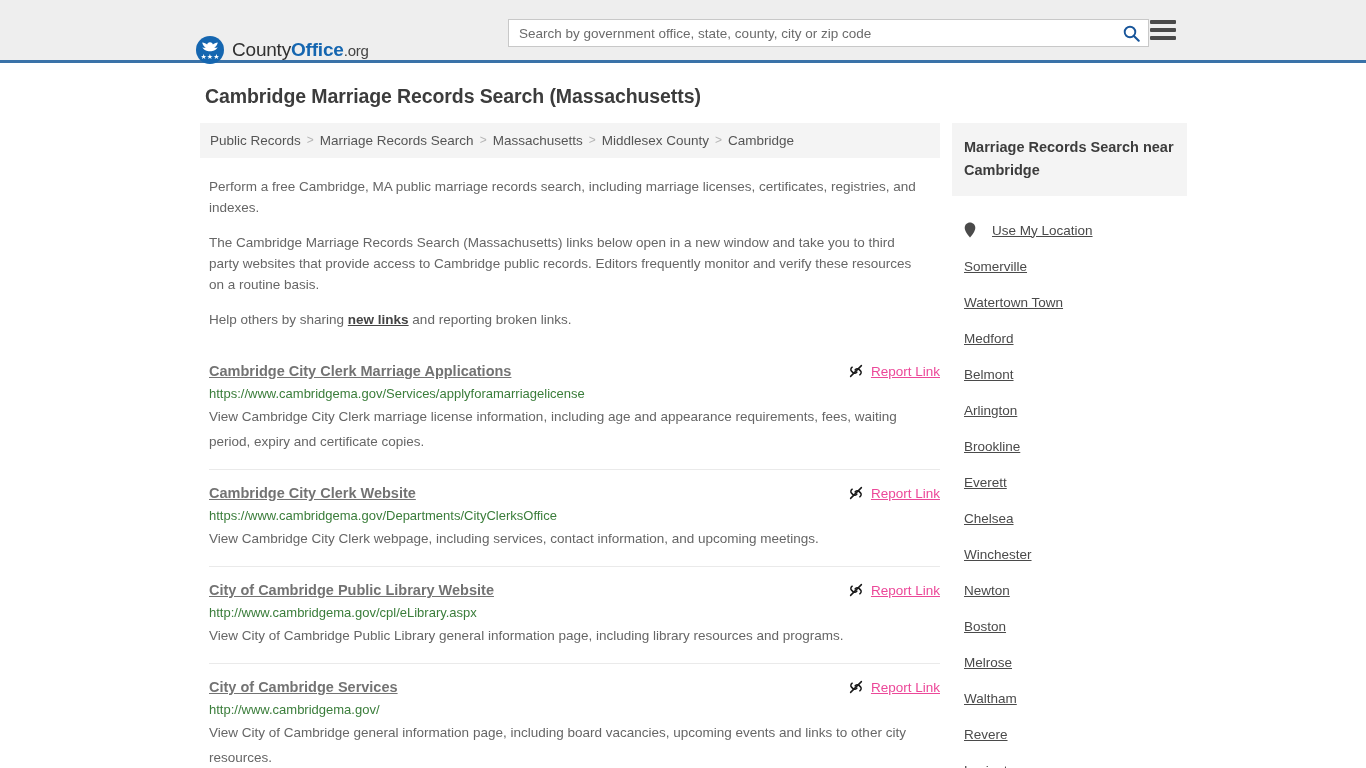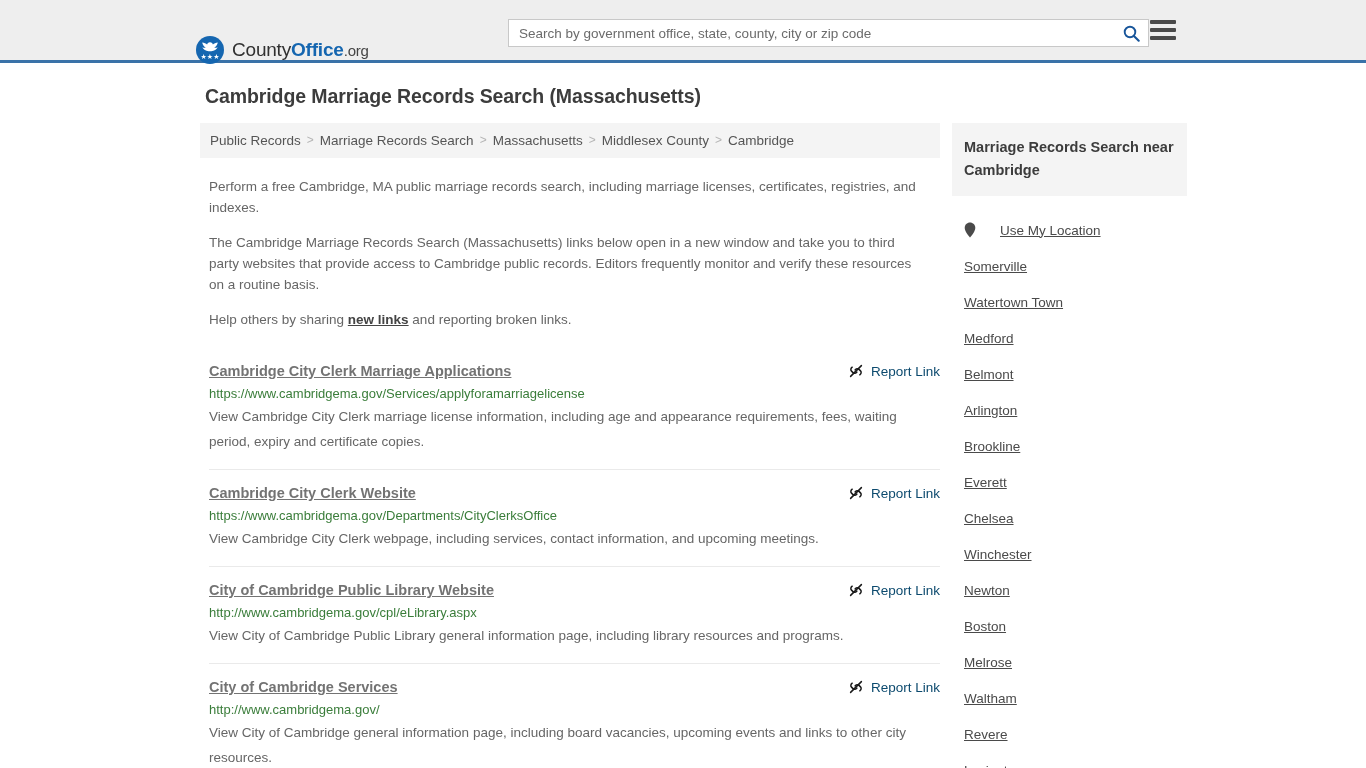--- a/index.html
+++ b/index.html
@@ -193,22 +193,23 @@
     display: flex;
     align-items: center;
     gap: 7px;
     cursor: pointer;
     flex: 0 0 auto;
     margin-left: 20px;
     padding-top: 1px;
   }
   .report-link .label {
     font-size: 13.5px;
-    color: #0c4a6e;
+    color: #ec4899;
     white-space: nowrap;
+    text-decoration: underline;
   }
   .result-url {
     font-size: 13px;
     color: #3a7d3a;
     margin-top: 6px;
     line-height: 16px;
     word-break: break-all;
   }
   .result-desc {
     font-size: 13.5px;
@@ -224,21 +225,21 @@
     padding: 13px 12px 14px 12px;
     font-size: 14.5px;
     font-weight: bold;
     color: #3c3c3c;
     line-height: 23px;
   }
   .side-list { padding: 0 12px; }
   .side-item {
     display: flex;
     align-items: center;
-    gap: 24px;
+    gap: 16px;
     padding: 12px 0 0 0;
     height: 36px;
     text-align: right;
   }
   .side-item:first-child { padding-top: 22px; height: 46px; }
   .side-item a {
     font-size: 13.5px;
     color: #4a4a4a;
     text-decoration: underline;
     cursor: pointer;

